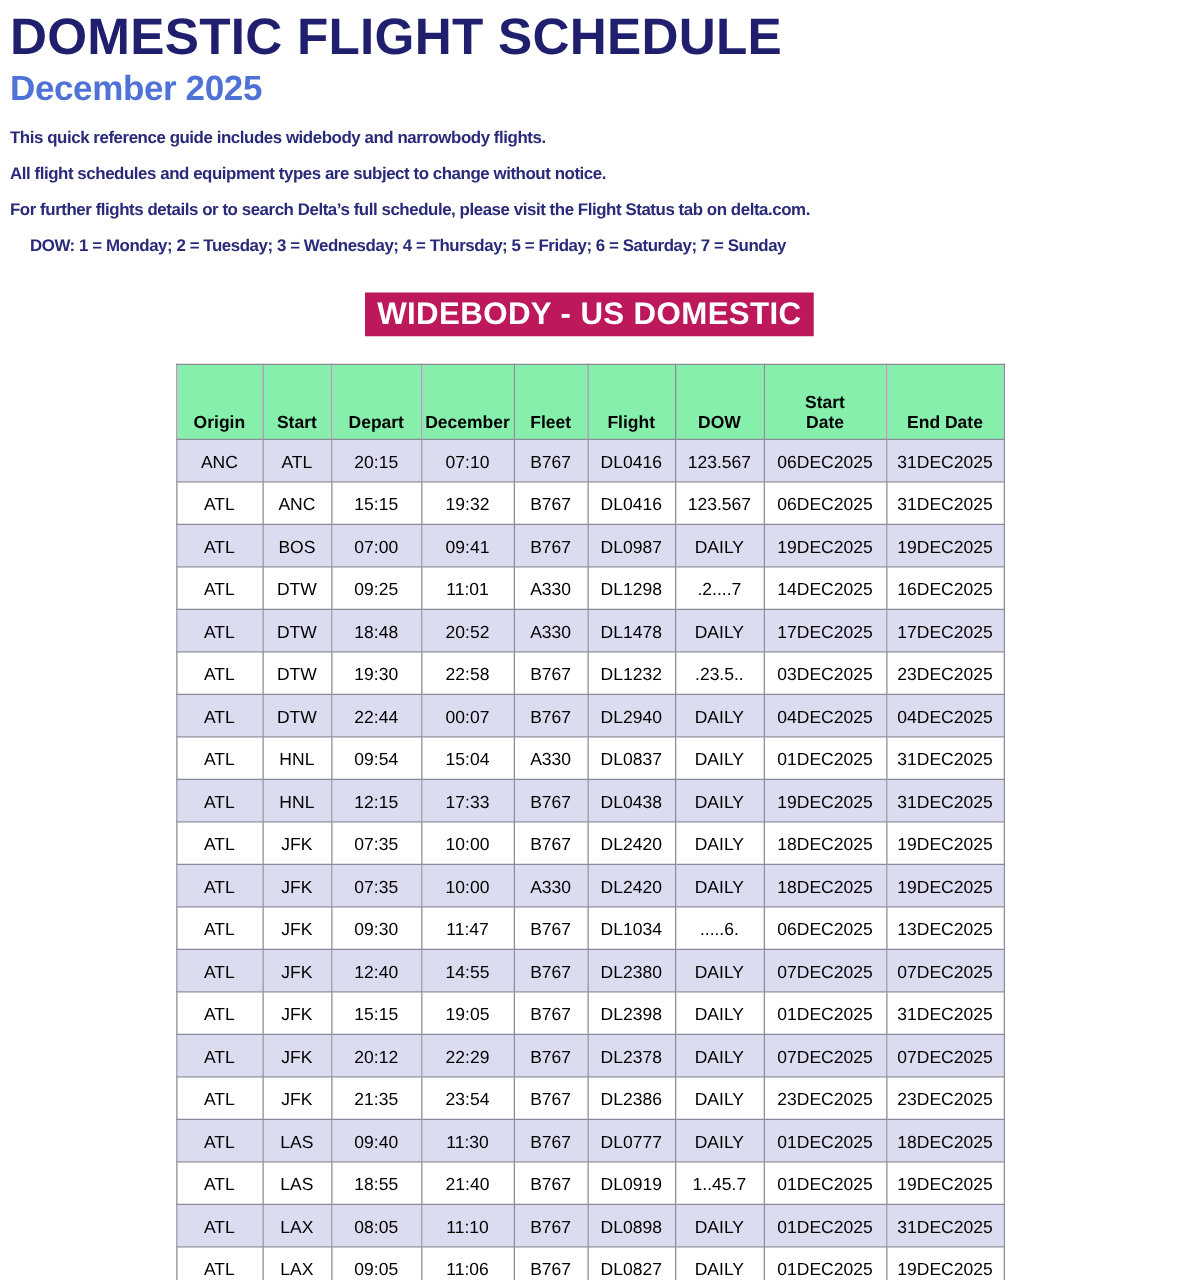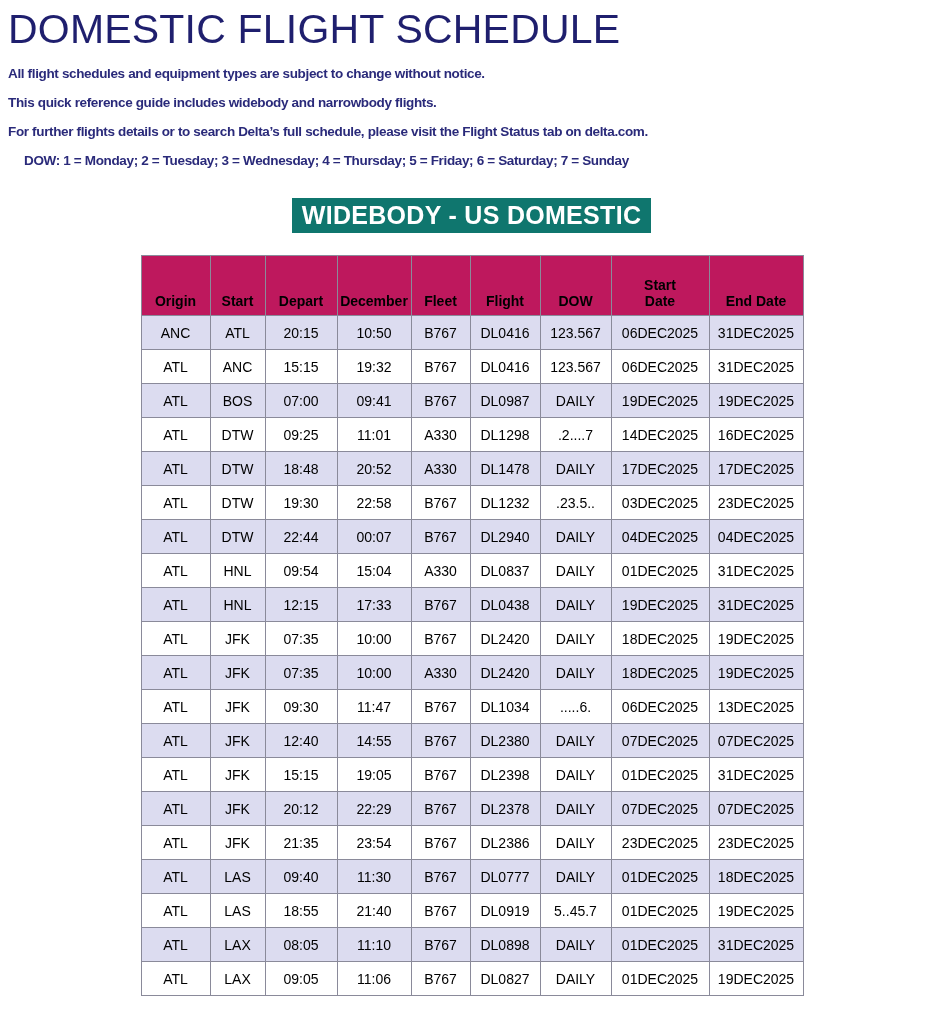--- a/index.html
+++ b/index.html
@@ -24,21 +24,21 @@
     box-sizing: border-box;
   }
 
   
   .masthead {
     padding: 6px 0 0 8px;
   }
   .doc-title {
     font-size: 41px;
     line-height: 46px;
-    font-weight: 400;
+    font-weight: 700;
     letter-spacing: 0.2px;
     color: #1f1f6e;
     margin: 0;
     white-space: nowrap;
   }
   .doc-subtitle {
     font-size: 28px;
     line-height: 34px;
     font-weight: 700;
     color: #4f72d6;
@@ -62,21 +62,21 @@
   }
   .note-line:last-child { margin-bottom: 0; padding-left: 16px; }
 
   
   .banner-wrap {
     text-align: center;
     margin-top: 30px;
   }
   .section-banner {
     display: inline-block;
-    background: #0f766e;
+    background: #be185d;
     color: #ffffff;
     font-size: 25px;
     line-height: 30px;
     font-weight: 700;
     letter-spacing: 0.3px;
     padding: 2px 10px 3px 10px;
     white-space: nowrap;
   }
 
   
@@ -98,21 +98,21 @@
     text-align: center;
     vertical-align: middle;
     padding: 0;
     height: 33px;
     white-space: nowrap;
     overflow: hidden;
   }
   table.sched thead th {
     font-weight: 700;
     height: 53px;
-    background: #be185d;
+    background: #86efac;
     line-height: 16px;
     vertical-align: bottom;
     padding-bottom: 6px;
   }
   table.sched tbody tr.alt td {
     background: #dcdcf0;
   }
   table.sched tbody tr td {
     background: #ffffff;
   }
@@ -128,25 +128,26 @@
   col.c-start  { width: 98px; }
   col.c-end    { width: 94px; }
 </style>
 </head>
 <body>
 
 <div class="page">
 
   <div class="masthead">
     <h1 class="doc-title">DOMESTIC FLIGHT SCHEDULE</h1>
+    <h2 class="doc-subtitle">December 2025</h2>
   </div>
 
   <div class="notes">
+    <p class="note-line">This quick reference guide includes widebody and narrowbody flights.</p>
     <p class="note-line">All flight schedules and equipment types are subject to change without notice.</p>
-    <p class="note-line">This quick reference guide includes widebody and narrowbody flights.</p>
     <p class="note-line">For further flights details or to search Delta’s full schedule, please visit the Flight Status tab on delta.com.</p>
     <p class="note-line">DOW: 1 = Monday; 2 = Tuesday; 3 = Wednesday; 4 = Thursday; 5 = Friday; 6 = Saturday; 7 = Sunday</p>
   </div>
 
   <div class="banner-wrap">
     <span class="section-banner">WIDEBODY - US DOMESTIC</span>
   </div>
 
   <div class="table-wrap">
     <table class="sched">
@@ -175,21 +176,21 @@
             <span>Date</span>
           </th>
           <th>End Date</th>
         </tr>
       </thead>
       <tbody id="sched-body">
           <tr class="alt">
             <td>ANC</td>
             <td>ATL</td>
             <td>20:15</td>
-            <td>10:50</td>
+            <td>07:10</td>
             <td>B767</td>
             <td>DL0416</td>
             <td>123.567</td>
             <td>06DEC2025</td>
             <td>31DEC2025</td>
           </tr>
           <tr>
             <td>ATL</td>
             <td>ANC</td>
             <td>15:15</td>
@@ -365,21 +366,21 @@
             <td>01DEC2025</td>
             <td>18DEC2025</td>
           </tr>
           <tr>
             <td>ATL</td>
             <td>LAS</td>
             <td>18:55</td>
             <td>21:40</td>
             <td>B767</td>
             <td>DL0919</td>
-            <td>5..45.7</td>
+            <td>1..45.7</td>
             <td>01DEC2025</td>
             <td>19DEC2025</td>
           </tr>
           <tr class="alt">
             <td>ATL</td>
             <td>LAX</td>
             <td>08:05</td>
             <td>11:10</td>
             <td>B767</td>
             <td>DL0898</td>

